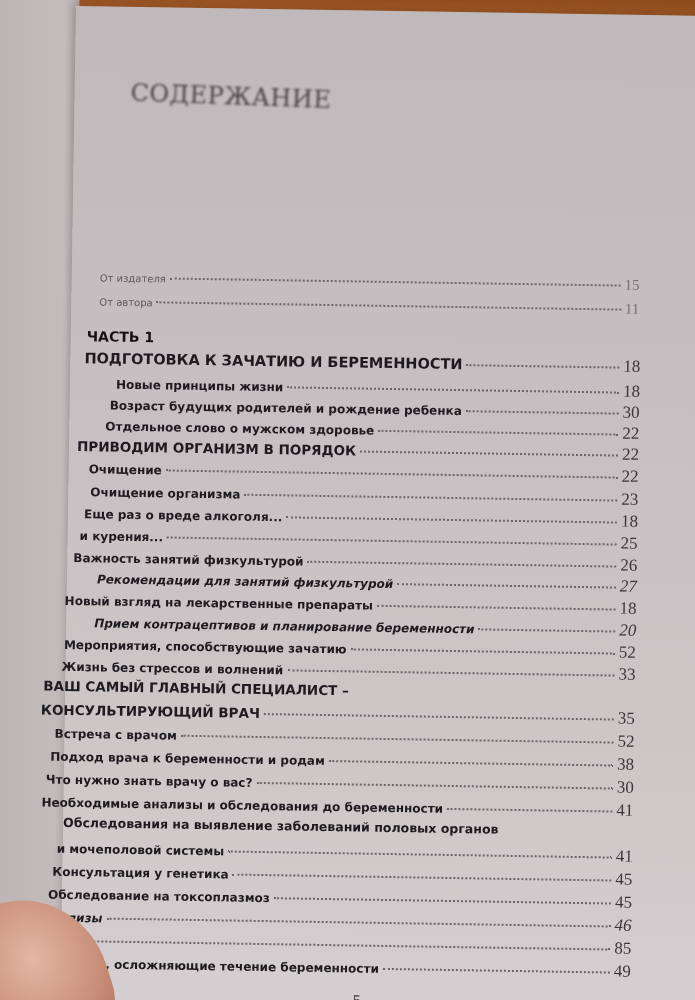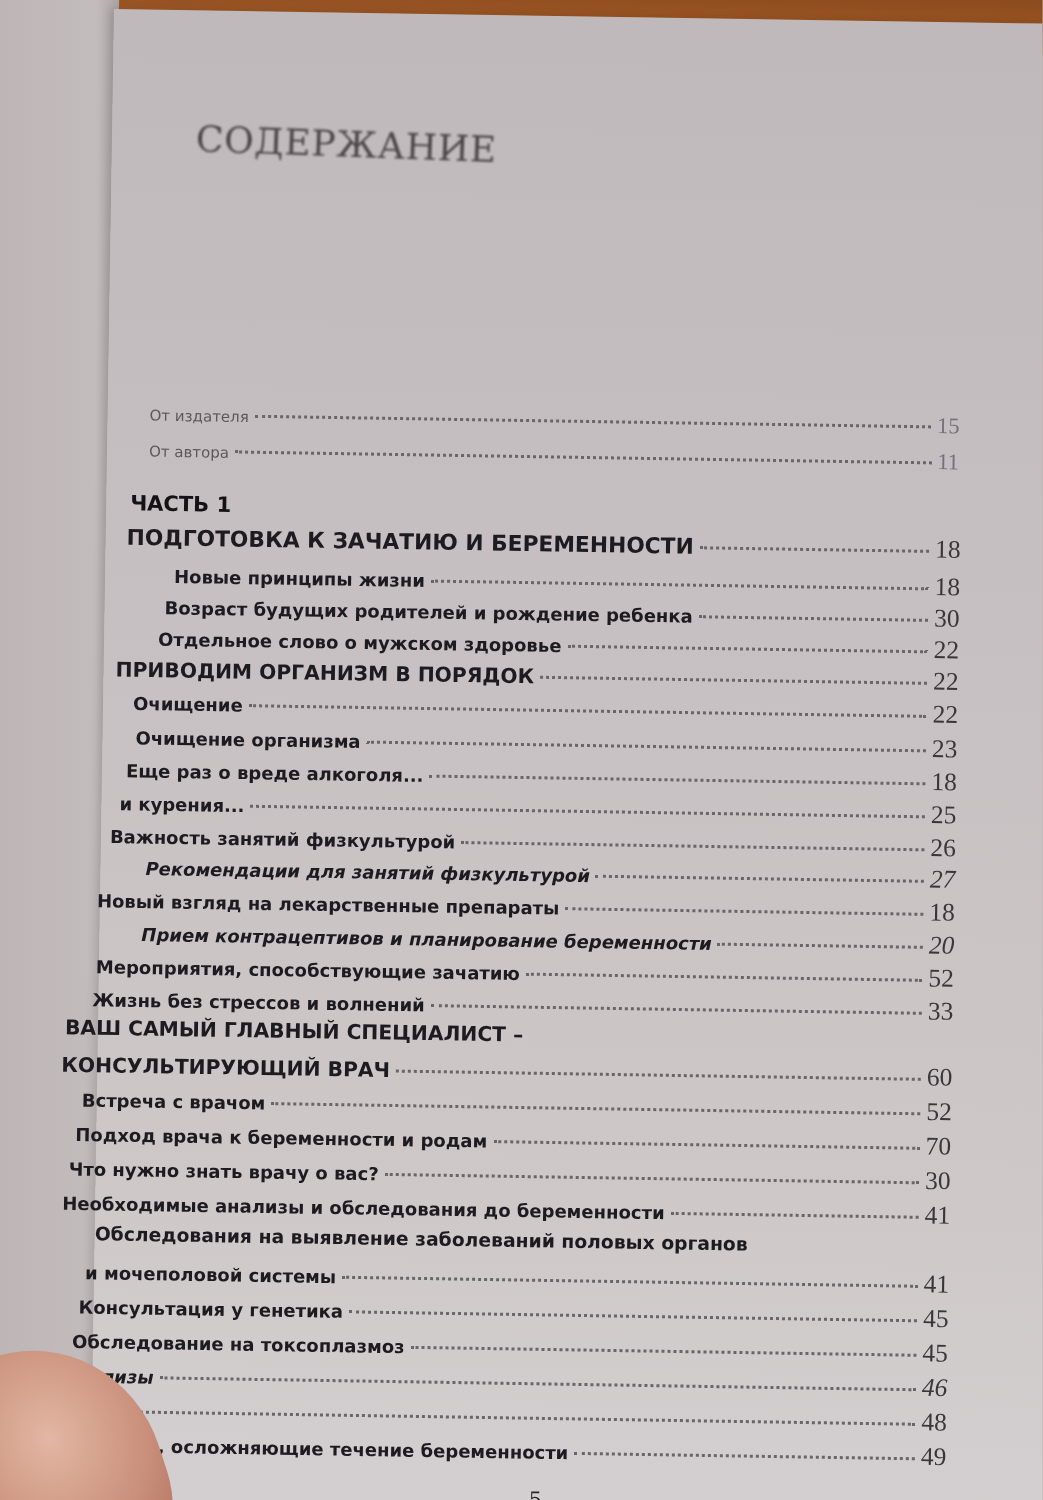--- a/index.html
+++ b/index.html
@@ -161,31 +161,31 @@
       <span class="label">Жизнь без стрессов и волнений</span>
       <span class="dots"></span>
       <span class="page-no">33</span>
     </div>
     <div class="row section" style="left:-22px; top:672px; width:592px;">
       <span class="label">ВАШ САМЫЙ ГЛАВНЫЙ СПЕЦИАЛИСТ –</span>
     </div>
     <div class="row section" style="left:-24px; top:694px; width:594px;">
       <span class="label">КОНСУЛЬТИРУЮЩИЙ ВРАЧ</span>
       <span class="dots"></span>
-      <span class="page-no">60</span>
+      <span class="page-no">35</span>
     </div>
     <div class="row sub" style="left:-10px; top:717px; width:580px;">
       <span class="label">Встреча с врачом</span>
       <span class="dots"></span>
       <span class="page-no">52</span>
     </div>
     <div class="row sub" style="left:-14px; top:740px; width:584px;">
       <span class="label">Подход врача к беременности и родам</span>
       <span class="dots"></span>
-      <span class="page-no">70</span>
+      <span class="page-no">38</span>
     </div>
     <div class="row sub" style="left:-18px; top:763px; width:588px;">
       <span class="label">Что нужно знать врачу о вас?</span>
       <span class="dots"></span>
       <span class="page-no">30</span>
     </div>
     <div class="row sub" style="left:-22px; top:786px; width:592px;">
       <span class="label">Необходимые анализы и обследования до беременности</span>
       <span class="dots"></span>
       <span class="page-no">41</span>
@@ -209,21 +209,21 @@
       <span class="page-no">45</span>
     </div>
     <div class="row sub" style="left:-20px; top:901px; width:590px; font-style: italic;">
       <span class="label">Анализы</span>
       <span class="dots"></span>
       <span class="page-no">46</span>
     </div>
     <div class="row sub" style="left:-42px; top:924px; width:612px;">
       <span class="label">Прививки</span>
       <span class="dots"></span>
-      <span class="page-no">48</span>
+      <span class="page-no">85</span>
     </div>
     <div class="row sub" style="left:-46px; top:947px; width:616px;">
       <span class="label">Заболевания, осложняющие течение беременности</span>
       <span class="dots"></span>
       <span class="page-no">49</span>
     </div>
   </div>
 
   <div class="folio">5</div>
 </div>

